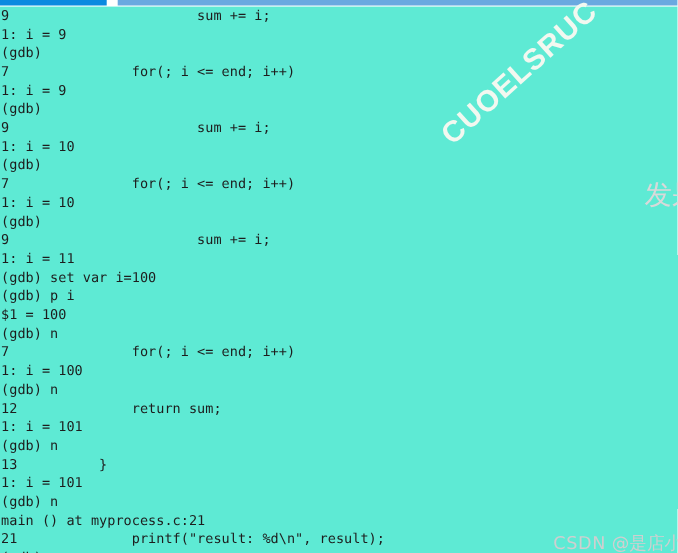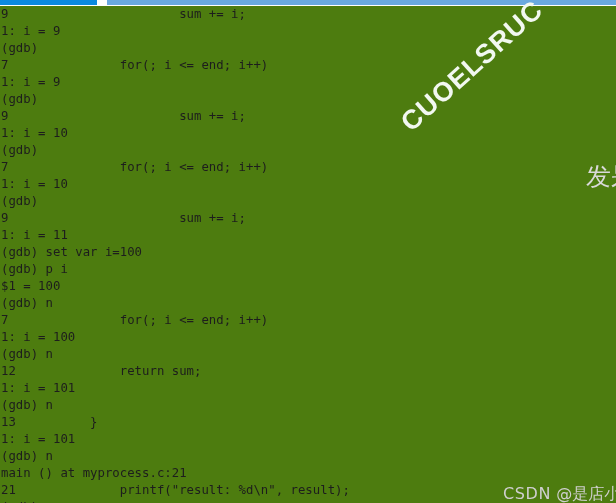--- a/index.html
+++ b/index.html
@@ -39,21 +39,21 @@
     background: #6aa9e0;
   }
 
   
   #terminal {
     position: absolute;
     left: 0;
     top: 6px;
     width: 616px;
     height: 497px;
-    background: #4d7c0f;
+    background: #5eead4;
     color: #1d1d1d;
     font-size: 12.3px;
     line-height: 17px;
     white-space: pre;
     letter-spacing: 0.02px;
     padding: 0;
     box-sizing: border-box;
   }
   #terminal .line {
     height: 17px;

